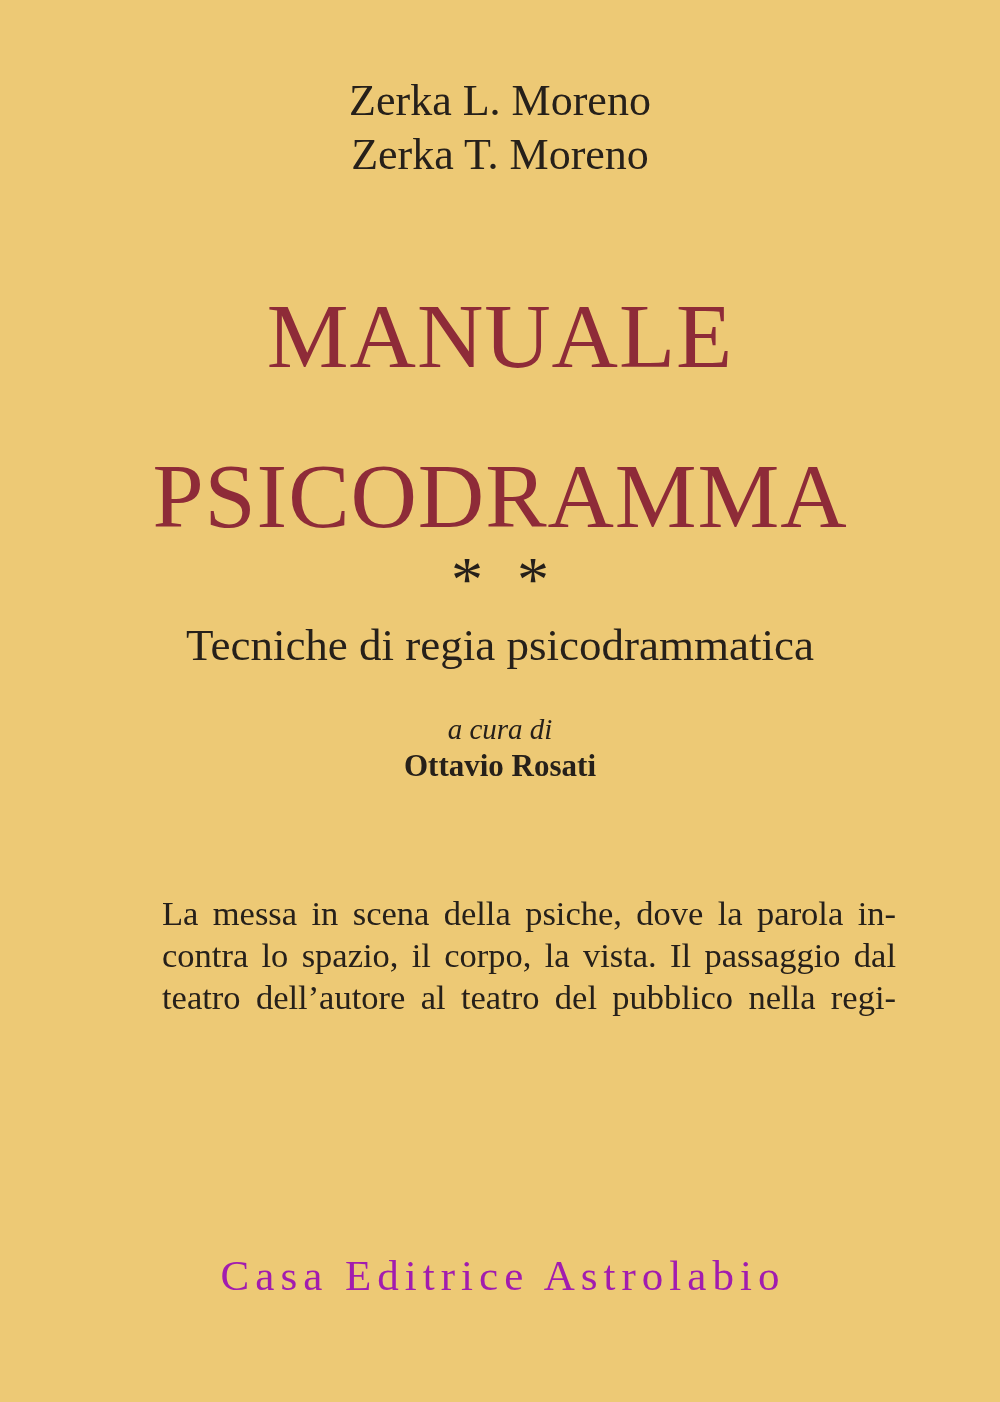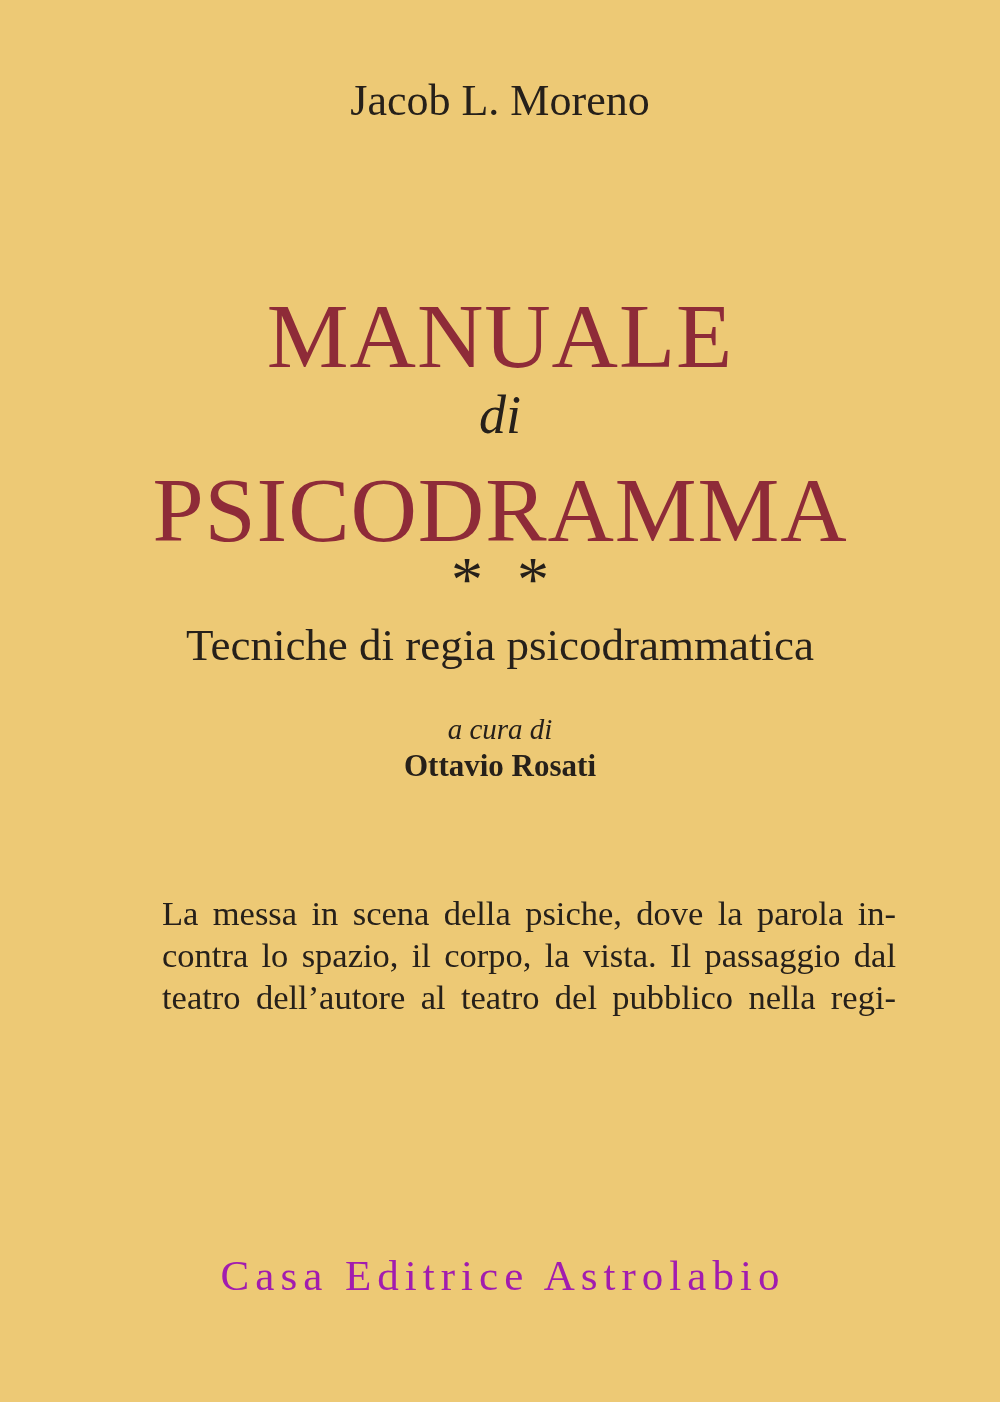--- a/index.html
+++ b/index.html
@@ -40,21 +40,21 @@
     letter-spacing: 0.01em;
   }
   .title-connector {
     top: 386px;
     font-size: 54px;
     line-height: 58px;
     font-style: italic;
     color: #26201a;
   }
   .title-line2 {
-    top: 460px;
+    top: 446px;
     font-size: 92px;
     line-height: 100px;
     color: #8e2b38;
     letter-spacing: 0.01em;
   }
   .volume-marker {
     top: 548px;
     font-size: 64px;
     line-height: 64px;
     word-spacing: 18px;
@@ -103,26 +103,26 @@
     text-indent: 0.14em;
     color: #a21caf;
   }
 </style>
 </head>
 <body>
 
 <div class="cover">
 
   <div class="centered-block authors">
-      <div>Jacob L. Moreno</div>
+      <div>Zerka L. Moreno</div>
+      <div>Zerka T. Moreno</div>
     </div>
 
   <div class="centered-block title-line1">MANUALE</div>
 
-  <div class="centered-block title-connector">di</div>
 
   <div class="centered-block title-line2">PSICODRAMMA</div>
 
   <div class="centered-block volume-marker">* *</div>
 
   <div class="centered-block subtitle">Tecniche di regia psicodrammatica</div>
 
   <div class="centered-block edited-by">a cura di</div>
 
   <div class="centered-block editor-name">Ottavio Rosati</div>

